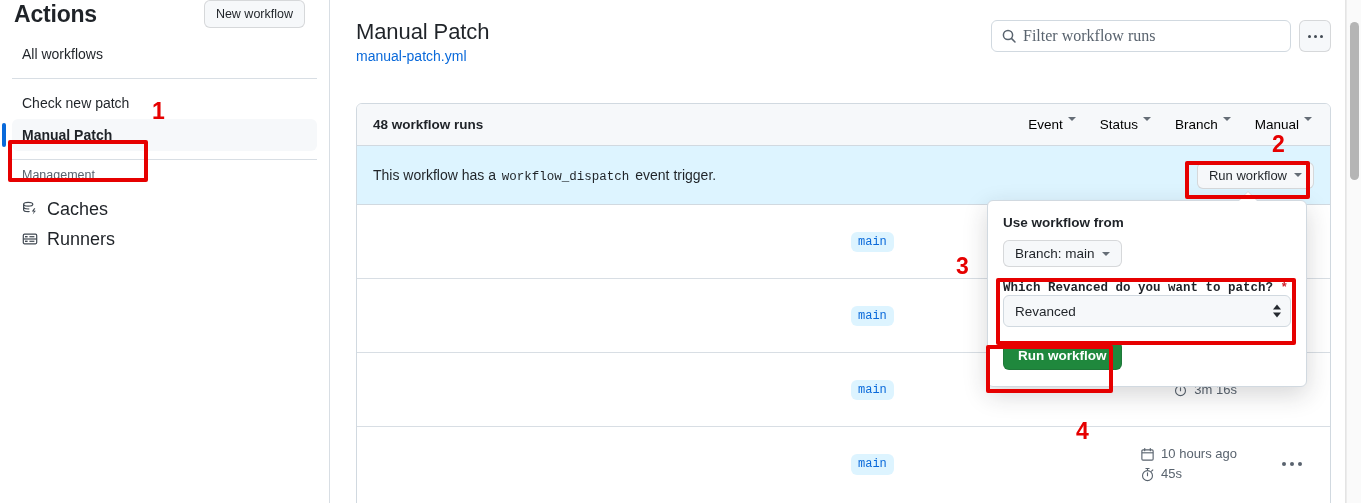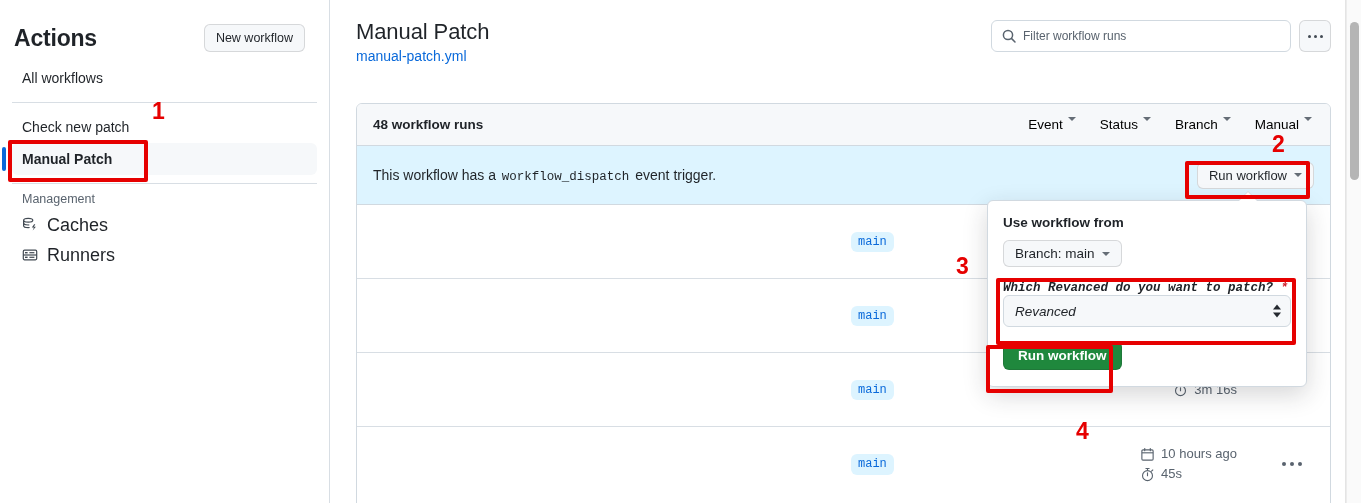--- a/index.html
+++ b/index.html
@@ -19,21 +19,21 @@
     background: #fd8c73; border-radius: 0 0 2px 2px;
   }
 
   
   .sidebar {
     position: absolute; left: 0; top: 0; width: 330px; height: 503px;
     background: #ffffff; border-right: 1px solid #d8dee4;
   }
   .sb-head {
     display: flex; align-items: center; justify-content: space-between;
-    padding: 24px 24px 6px 14px;
+    padding: 0 24px 6px 14px;
   }
   .sb-title { font-size: 23px; font-weight: 700; letter-spacing: -0.2px; color: #1f2328; }
   .new-wf-btn {
     font-size: 12.5px; color: #1f2328; background: #f6f8fa;
     border: 1px solid rgba(31,35,40,0.15); border-radius: 6px;
     padding: 5px 11px; cursor: pointer; white-space: nowrap; line-height: 1.3;
     font-family: "Liberation Sans", sans-serif;
   }
 
   .sb-list { padding: 0 12px; margin-top: 4px; }
@@ -42,21 +42,21 @@
     height: 32px; padding: 0 10px; border-radius: 6px;
     font-size: 14px; color: #1f2328; cursor: pointer;
   }
   .sb-item.selected { background: #f6f8fa; font-weight: 600; }
   .sb-item.selected::before {
     content: ""; position: absolute; left: -10px; top: 4px;
     width: 4px; height: 24px; background: #0969da; border-radius: 3px;
   }
   .sb-divider { height: 1px; background: #d8dee4; margin: 8px 12px; }
   .sb-section-label {
-    font-size: 12.5px; color: #59636e; padding: 0 22px; margin: 6px 0 4px;
+    font-size: 12.5px; color: #59636e; padding: 0 22px; margin: 6px 0 12px;
     font-weight: 400;
   }
   .sb-mgmt-item {
     display: flex; align-items: center; gap: 9px;
     height: 30px; padding: 0 22px; font-size: 18px; color: #1f2328; cursor: pointer;
   }
   .sb-ico { width: 16px; height: 16px; display: inline-flex; align-items: center; justify-content: center; flex: 0 0 16px; }
   .sb-ico svg { display: block; }
 
   
@@ -71,22 +71,22 @@
 
   .header-right { display: flex; align-items: center; gap: 8px; padding-top: 2px; }
   .search-box {
     position: relative; width: 300px; height: 32px;
     border: 1px solid #d1d9e0; border-radius: 6px; background: #fff;
     display: flex; align-items: center;
   }
   .search-box .sico { position: absolute; left: 9px; top: 7px; width: 16px; height: 16px; color: #59636e; }
   .search-box input {
     width: 100%; height: 100%; border: 0; outline: 0; background: transparent;
-    padding: 0 10px 0 31px; font-size: 12px; color: #1f2328;
-    font-family: Liberation Sans, sans-serif;
+    padding: 0 10px 0 31px; font-size: 16px; color: #1f2328;
+    font-family: Liberation Serif, serif;
   }
   .search-box input::placeholder { color: #59636e; }
   .kebab-btn {
     width: 32px; height: 32px; border: 1px solid rgba(31,35,40,0.15);
     border-radius: 6px; background: #f6f8fa; cursor: pointer;
     display: flex; align-items: center; justify-content: center; gap: 3px;
   }
   .kebab-btn i { width: 3px; height: 3px; border-radius: 50%; background: #424a53; display: block; }
 
   
@@ -165,21 +165,21 @@
     border-bottom: 9px solid #d1d9e0; z-index: -1;
   }
   .pop-sec { padding: 14px 15px 0; }
   .pop-label { font-size: 13.5px; font-weight: 600; color: #1f2328; }
   .branch-select {
     margin-top: 10px; display: inline-flex; align-items: center; gap: 7px;
     font-size: 13.5px; color: #1f2328; background: #f6f8fa;
     border: 1px solid rgba(31,35,40,0.15); border-radius: 6px;
     padding: 5px 11px; cursor: pointer; font-family: "Liberation Sans", sans-serif;
   }
-  .pop-field { padding: 14px 15px 0; font-style: italic; }
+  .pop-field { padding: 14px 15px 0; }
   .pop-field-label {
     font-family: "Liberation Mono", monospace; font-size: 12.5px;
     font-weight: 700; color: #1f2328;
   }
   .req-star { color: #cf222e; font-weight: 700; }
   .pop-select {
     position: relative; width: 100%; height: 32px;
     border: 1px solid #d1d9e0; border-radius: 6px; background: #f6f8fa;
     display: flex; align-items: center; padding: 0 28px 0 11px;
     font-size: 13.5px; color: #1f2328; cursor: pointer;

